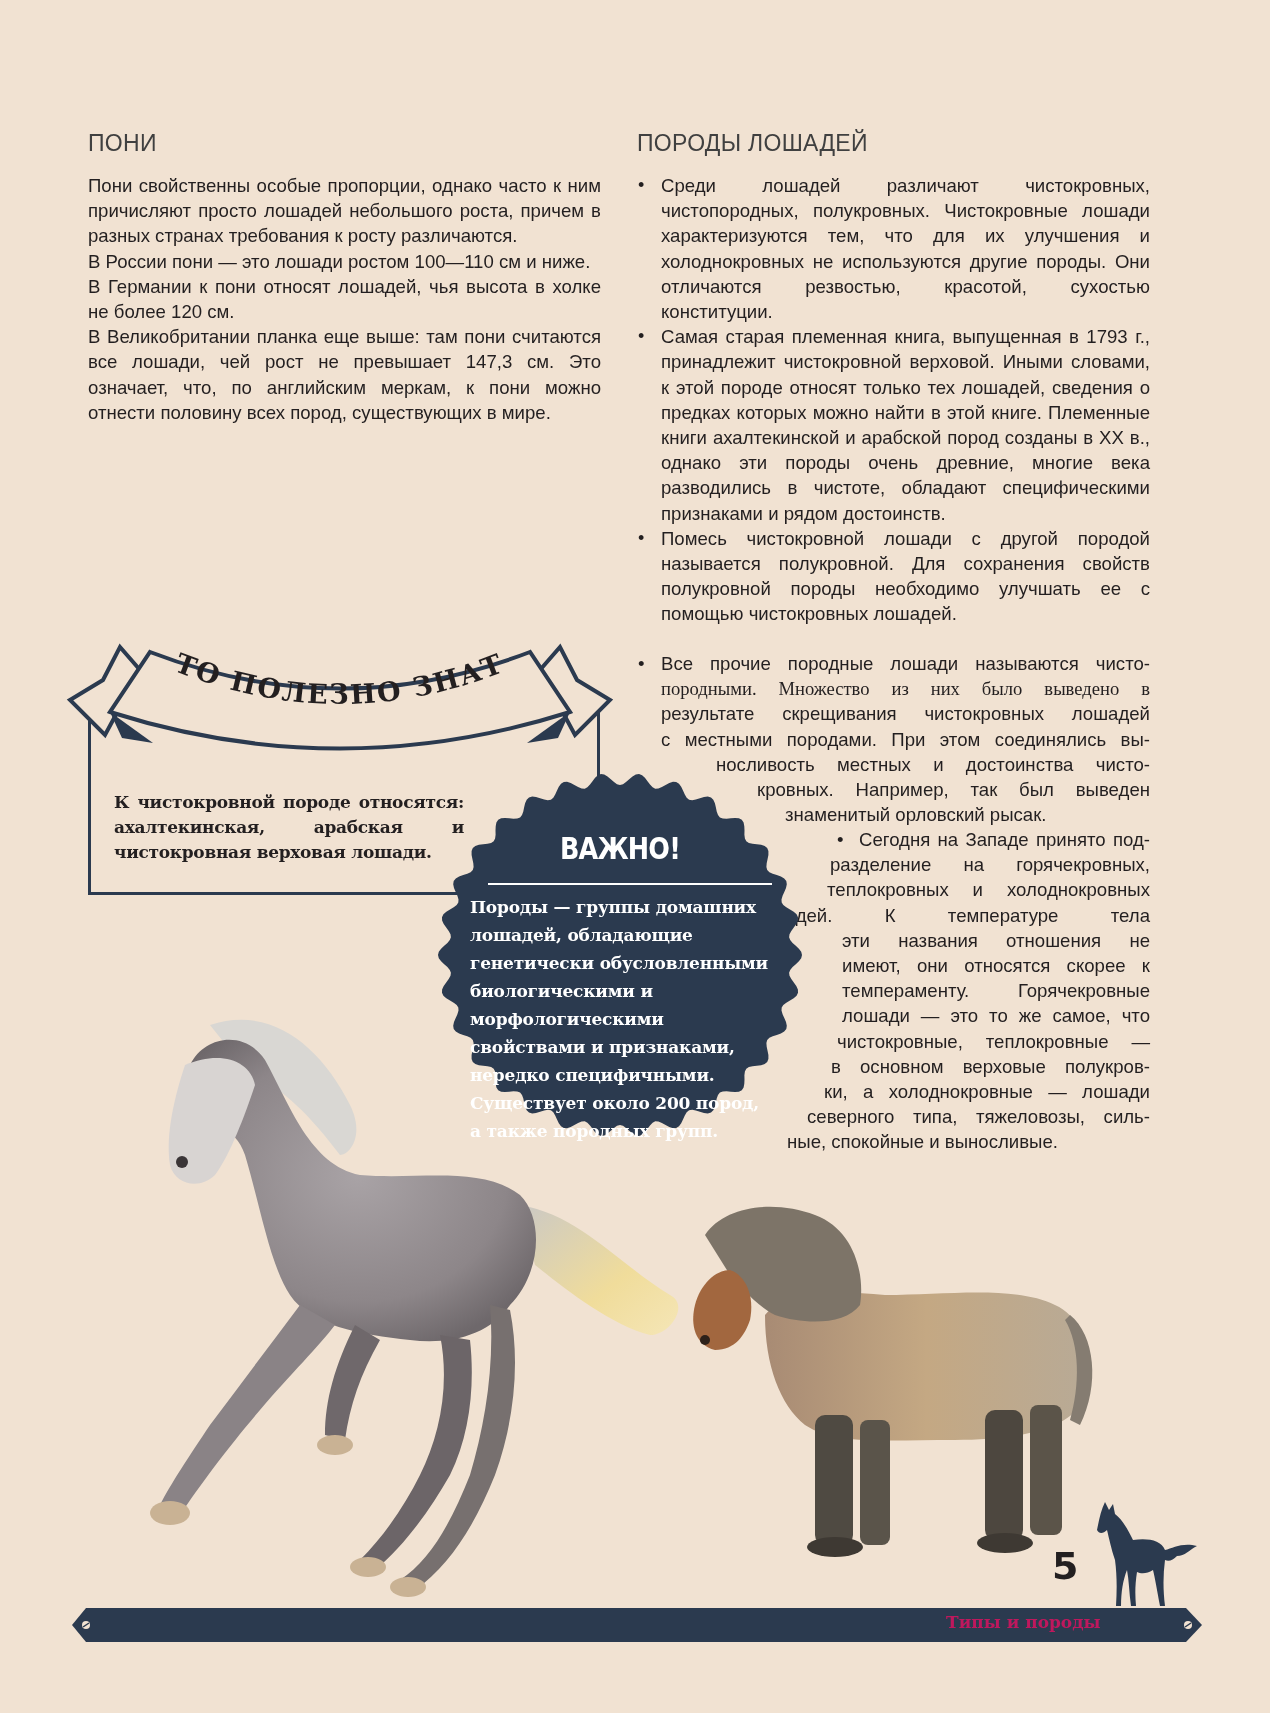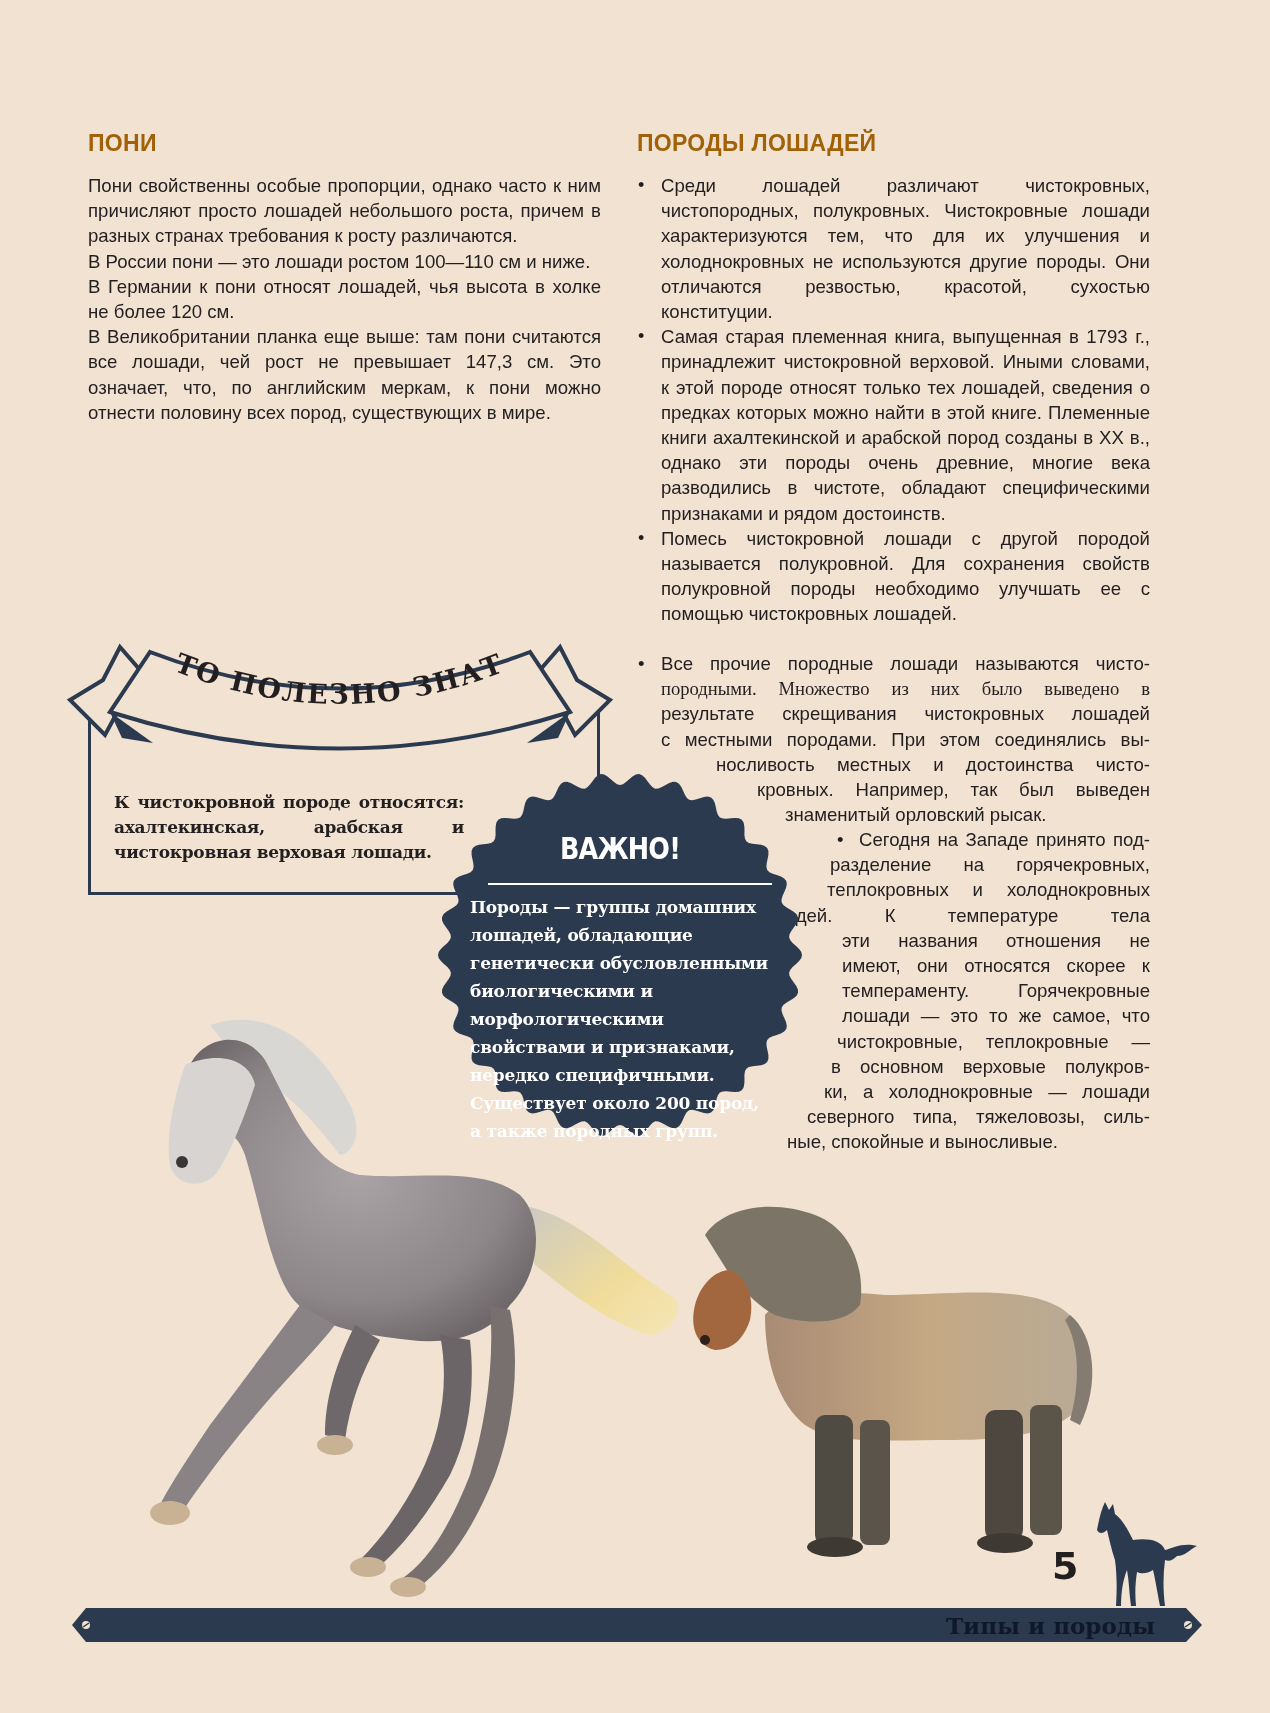--- a/index.html
+++ b/index.html
@@ -4,22 +4,22 @@
 <style>
   html, body { margin: 0; padding: 0; }
   body {
     width: 1270px; height: 1713px;
     background: #f1e2d2;
     position: relative; overflow: hidden;
     font-family: "Liberation Sans", sans-serif;
     color: #231f20;
   }
   .col-title {
-    position: absolute; font-weight: bold; font-size: 23px;
-    letter-spacing: 0.3px; margin: 0; color: #a16207;
+    position: absolute; font-weight: normal; font-size: 23px;
+    letter-spacing: 0.3px; margin: 0; color: #404040;
   }
   .body-text {
     position: absolute; font-size: 18.6px; line-height: 25.2px;
     text-align: justify; margin: 0;
   }
   .body-text p { margin: 0; }
   ul.bullets { list-style: none; margin: 0; padding: 0; }
   ul.bullets li { position: relative; padding-left: 24px; text-align: justify; }
   ul.bullets li::before {
     content: "•"; position: absolute; left: 1px; top: 0; font-size: 18px;
@@ -47,21 +47,21 @@
   #important-rule { position: absolute; left: 58px; width: 284px; top: 118px; height: 2px; background: #fff; }
   #important-text {
     position: absolute; left: 40px; width: 300px; top: 128px;
     font-family: "DejaVu Serif", serif; font-weight: bold; font-size: 17px; line-height: 28px;
     color: #ffffff; letter-spacing: -0.2px;
   }
   .horse-img { position: absolute; }
   #footer-bar { position: absolute; left: 72px; top: 1608px; width: 1130px; height: 34px; }
   #footer-label {
     position: absolute; left: 946px; top: 1612px; font-family: "DejaVu Serif", serif;
-    font-weight: bold; font-size: 23px; color: #0f172a;
+    font-weight: bold; font-size: 17px; color: #be185d;
   }
   #page-number {
     position: absolute; left: 1052px; top: 1544px; font-size: 38px; font-weight: bold;
     font-family: "DejaVu Sans", sans-serif; color: #231f20;
   }
 </style>
 </head>
 <body>
 
 <h2 class="col-title" style="left:88px; top:130px;">ПОНИ</h2>

